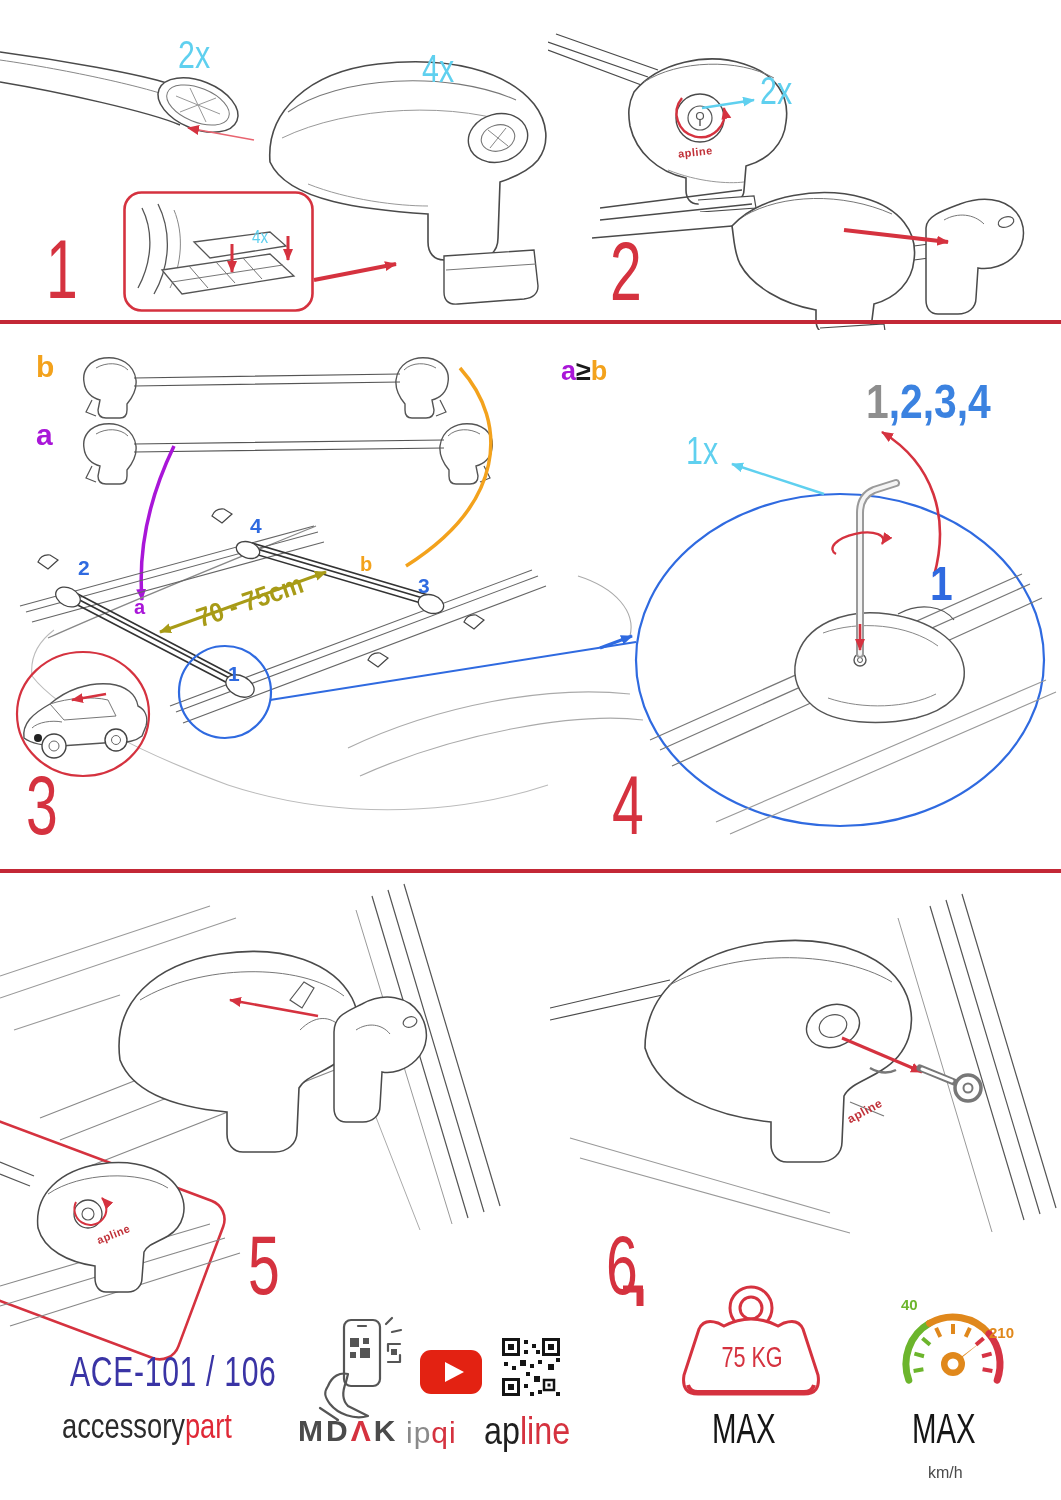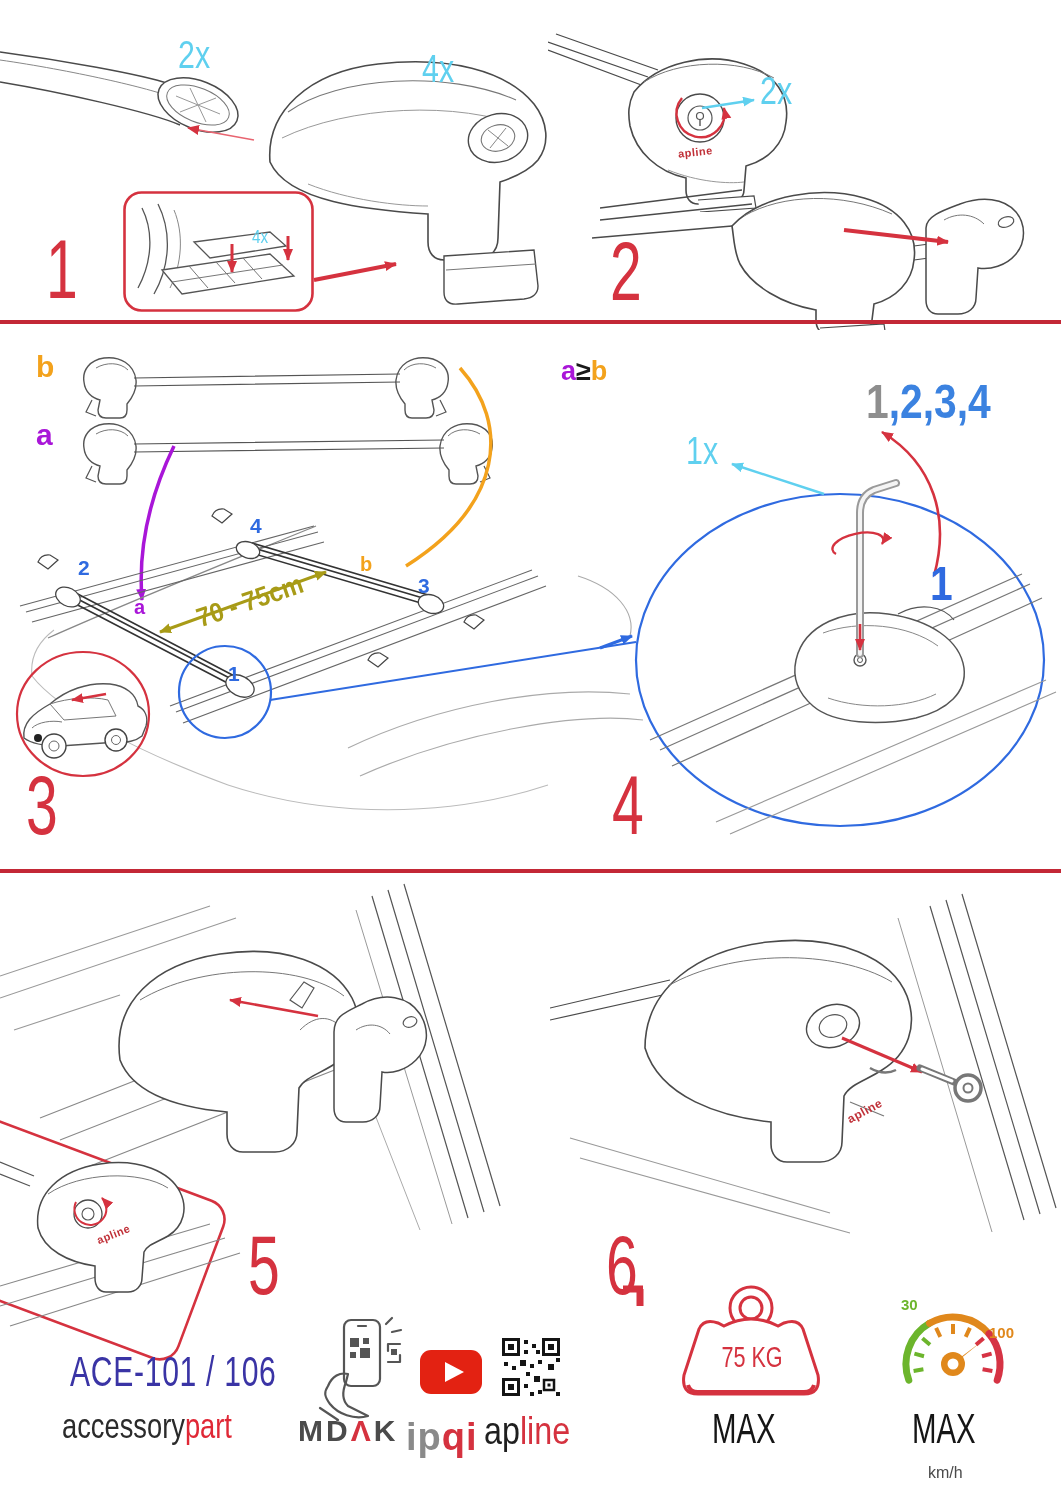--- a/index.html
+++ b/index.html
@@ -27,21 +27,21 @@
                transform:scaleX(.85);transform-origin:left top;}
   .dim{color:#a89b17;font-size:27px;font-weight:bold;line-height:1;}
   .divider{position:absolute;left:0;width:1061px;height:4px;background:#c32836;}
   .tinylogo{color:#c03038;font-size:11px;font-weight:bold;letter-spacing:.5px;}
   .model{color:#3a34a5;font-size:43px;line-height:1;transform:scaleX(.7);transform-origin:left top;
          letter-spacing:1px;font-weight:400;}
   .company{font-size:35px;line-height:1;transform:scaleX(.78);transform-origin:left top;font-weight:400;}
   .company .blk{color:#2b2b2b}.company .red{color:#e02836}
   .mdak{font-size:30px;font-weight:bold;letter-spacing:3px;color:#4b4b4b;line-height:1;}
   .mdak .red{color:#d5323f}
-  .ipqi{font-size:38px;color:#8a8a8a;line-height:1;letter-spacing:1px;font-weight:bold;}
+  .ipqi{font-size:30px;color:#8a8a8a;line-height:1;letter-spacing:1px;}
   .ipqi .red{color:#d5323f}
   .apline{font-size:38px;line-height:1;transform:scaleX(.85);transform-origin:left top;}
   .apline .blk{color:#1f1f1f}.apline .red{color:#d5323f}
   .loadval{color:#d5323f;font-size:30px;line-height:1;font-weight:400;
            transform:scaleX(.72);transform-origin:center;text-align:center;}
   .maxlbl{color:#151515;font-size:42px;line-height:1;font-weight:400;
           transform:scaleX(.7);transform-origin:left top;}
   .speedlow{color:#6cb52c;font-size:15px;font-weight:bold;}
   .speedhigh{color:#e0881c;font-size:15px;font-weight:bold;}
   .speedunit{color:#4a4a4a;font-size:16px;}
@@ -414,18 +414,18 @@
       <line x1="67" y1="34" x2="67" y2="44" stroke="#e0881c"></line>
       <line x1="83.9" y1="37.8" x2="79.7" y2="46.8" stroke="#e0881c"></line>
       <line x1="97.6" y1="48.3" x2="90.0" y2="54.7" stroke="#d63344"></line>
       <line x1="105.6" y1="63.6" x2="96.0" y2="66.2" stroke="#d63344"></line>
       <line x1="106.4" y1="81.0" x2="96.6" y2="79.2" stroke="#d63344"></line>
     </g>
     <polygon points="97,50.6 64.3,77.0 69.7,70.9" fill="#e0881c"></polygon>
     <circle cx="67" cy="74" r="12" fill="#e0881c"></circle>
     <circle cx="67" cy="74" r="5.5" fill="#ffffff"></circle>
   </svg>
-  <div class="abs speedlow" style="left:901px;top:1296px">30</div>
-  <div class="abs speedhigh" style="left:989px;top:1324px">100</div>
+  <div class="abs speedlow" style="left:901px;top:1296px">40</div>
+  <div class="abs speedhigh" style="left:989px;top:1324px">210</div>
   <div class="abs speedunit" style="left:928px;top:1464px">km/h</div>
   <div class="abs maxlbl" style="left:912px;top:1408px">MAX</div>
 
 </div>
 
 </body></html>

